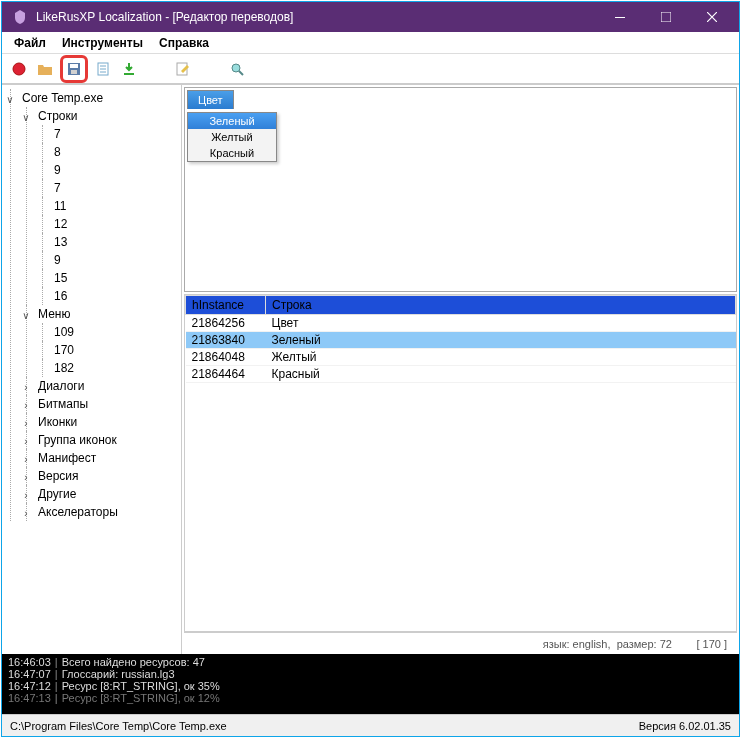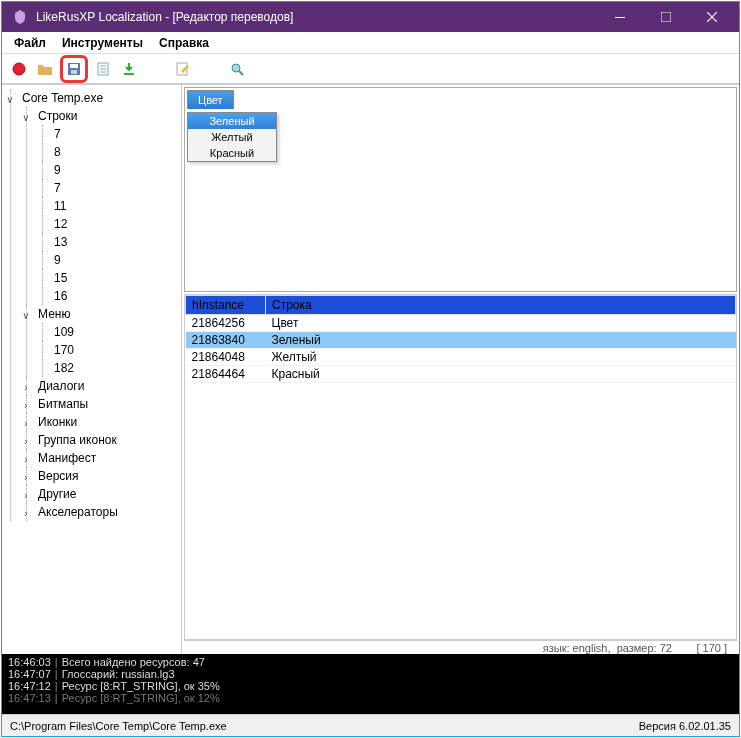--- a/index.html
+++ b/index.html
@@ -27,21 +27,21 @@
 .tabstrip { display: flex; margin: 2px 0 0 2px; }
 .tab { background: linear-gradient(#4a9ee8,#2b7cd0); color: #fff; font-size: 11px; padding: 3px 10px; border: 1px solid #888; border-bottom: none; }
 .dropdown-list { position: absolute; top: 24px; left: 2px; width: 90px; border: 1px solid #888; background: #f3f3f3; box-shadow: 2px 2px 3px rgba(0,0,0,0.2); }
 .dropdown-list div { font-size: 11px; padding: 2px 6px; text-align: center; }
 .dropdown-list .selected { background: linear-gradient(#4aa0f2,#3080d8); color: #fff; }
 .table-wrap { flex: 1; overflow: auto; border: 1px solid #ccc; margin: 0 2px; }
 table { width: 100%; border-collapse: collapse; font-size: 12px; }
 th { text-align: left; font-weight: normal; background: #1d4ed8; border: 1px solid #ddd; padding: 2px 6px; }
 td { padding: 1px 6px; border-bottom: 1px solid #f2f2f2; }
 tr.selected-row td { background: #8ec9f7; }
-.lang-bar { height: 14px; border-top: 1px solid #ccc; display: flex; align-items: center; justify-content: flex-end; font-size: 11px; color: #555; padding: 0 10px; margin: 0 2px; }
+.lang-bar { height: 22px; border-top: 1px solid #ccc; display: flex; align-items: center; justify-content: flex-end; font-size: 11px; color: #555; padding: 0 10px; margin: 0 2px; }
 .log { background: #000; color: #ddd; font-size: 11px; font-family: Consolas, monospace; padding: 2px 6px; height: 60px; overflow: hidden; }
 .log .line { white-space: nowrap; }
 .log .sep { color: #888; padding: 0 4px; }
 .log .faded { color: #777; }
 .statusbar { height: 22px; border-top: 1px solid #ccc; display: flex; align-items: center; font-size: 11px; padding: 0 8px; background: #f0f0f0; }
 .statusbar .path { flex: 1; }
 svg { display: block; }
 </style>
 </head>
 <body>

